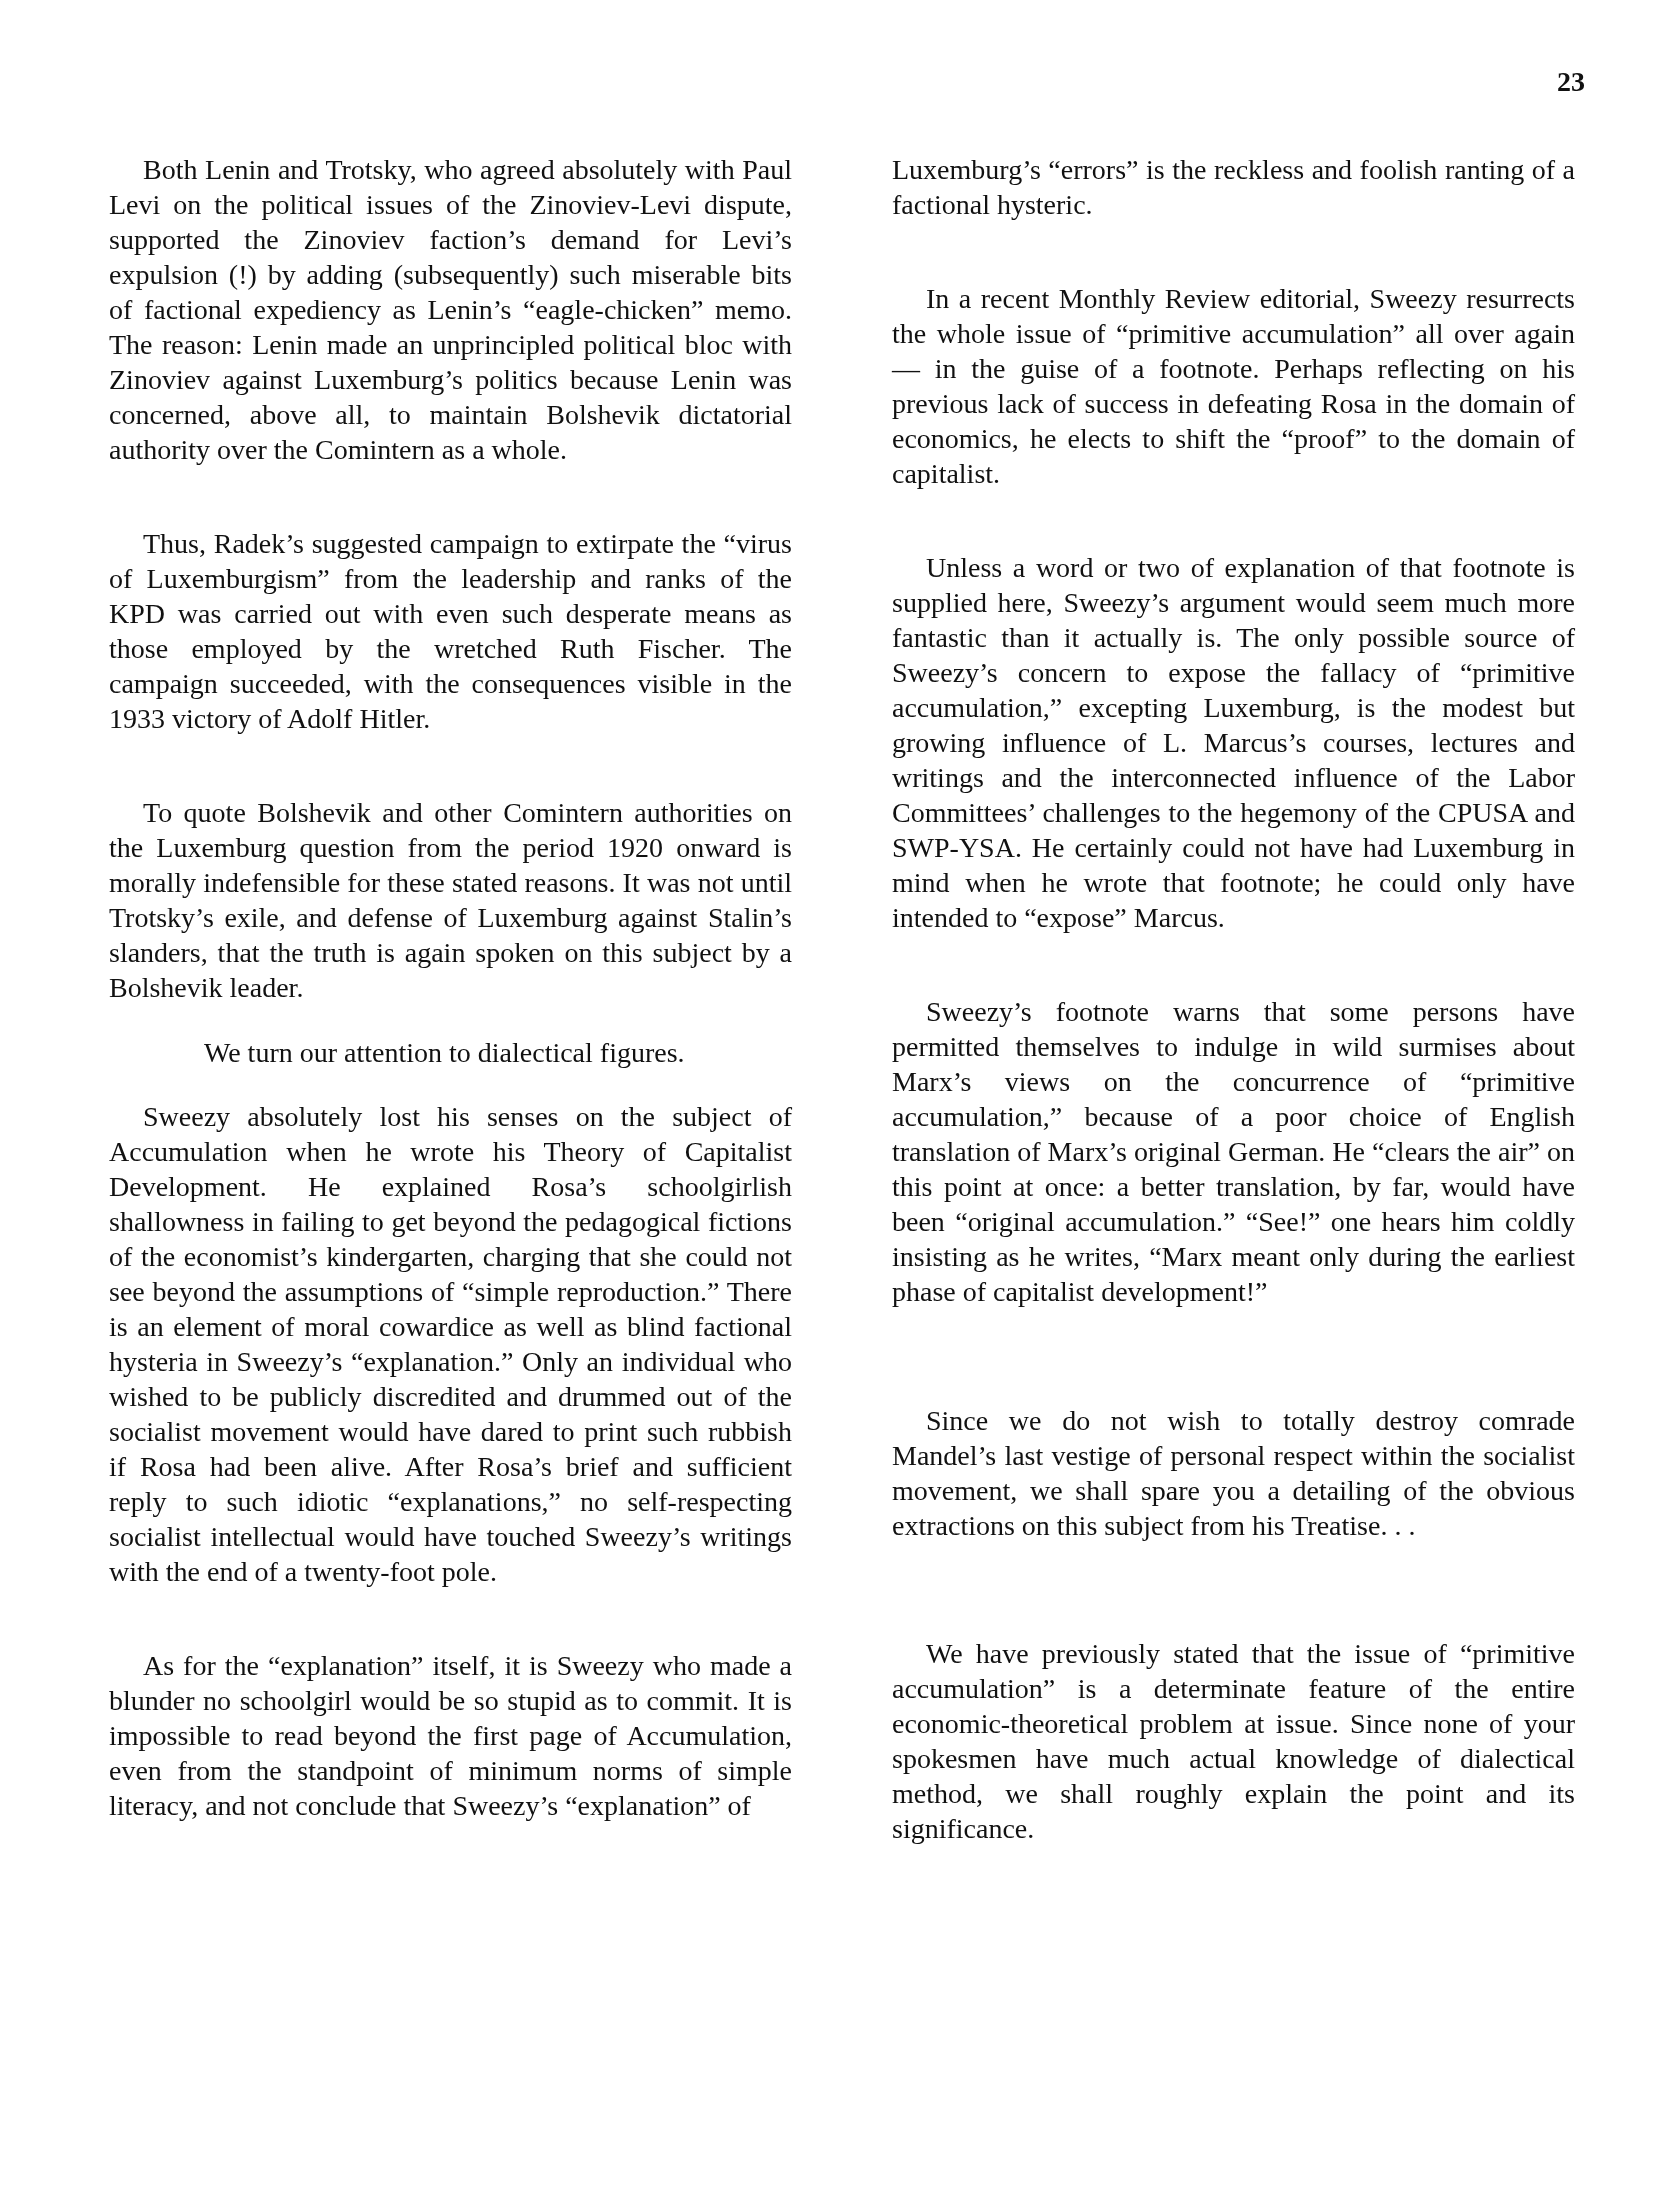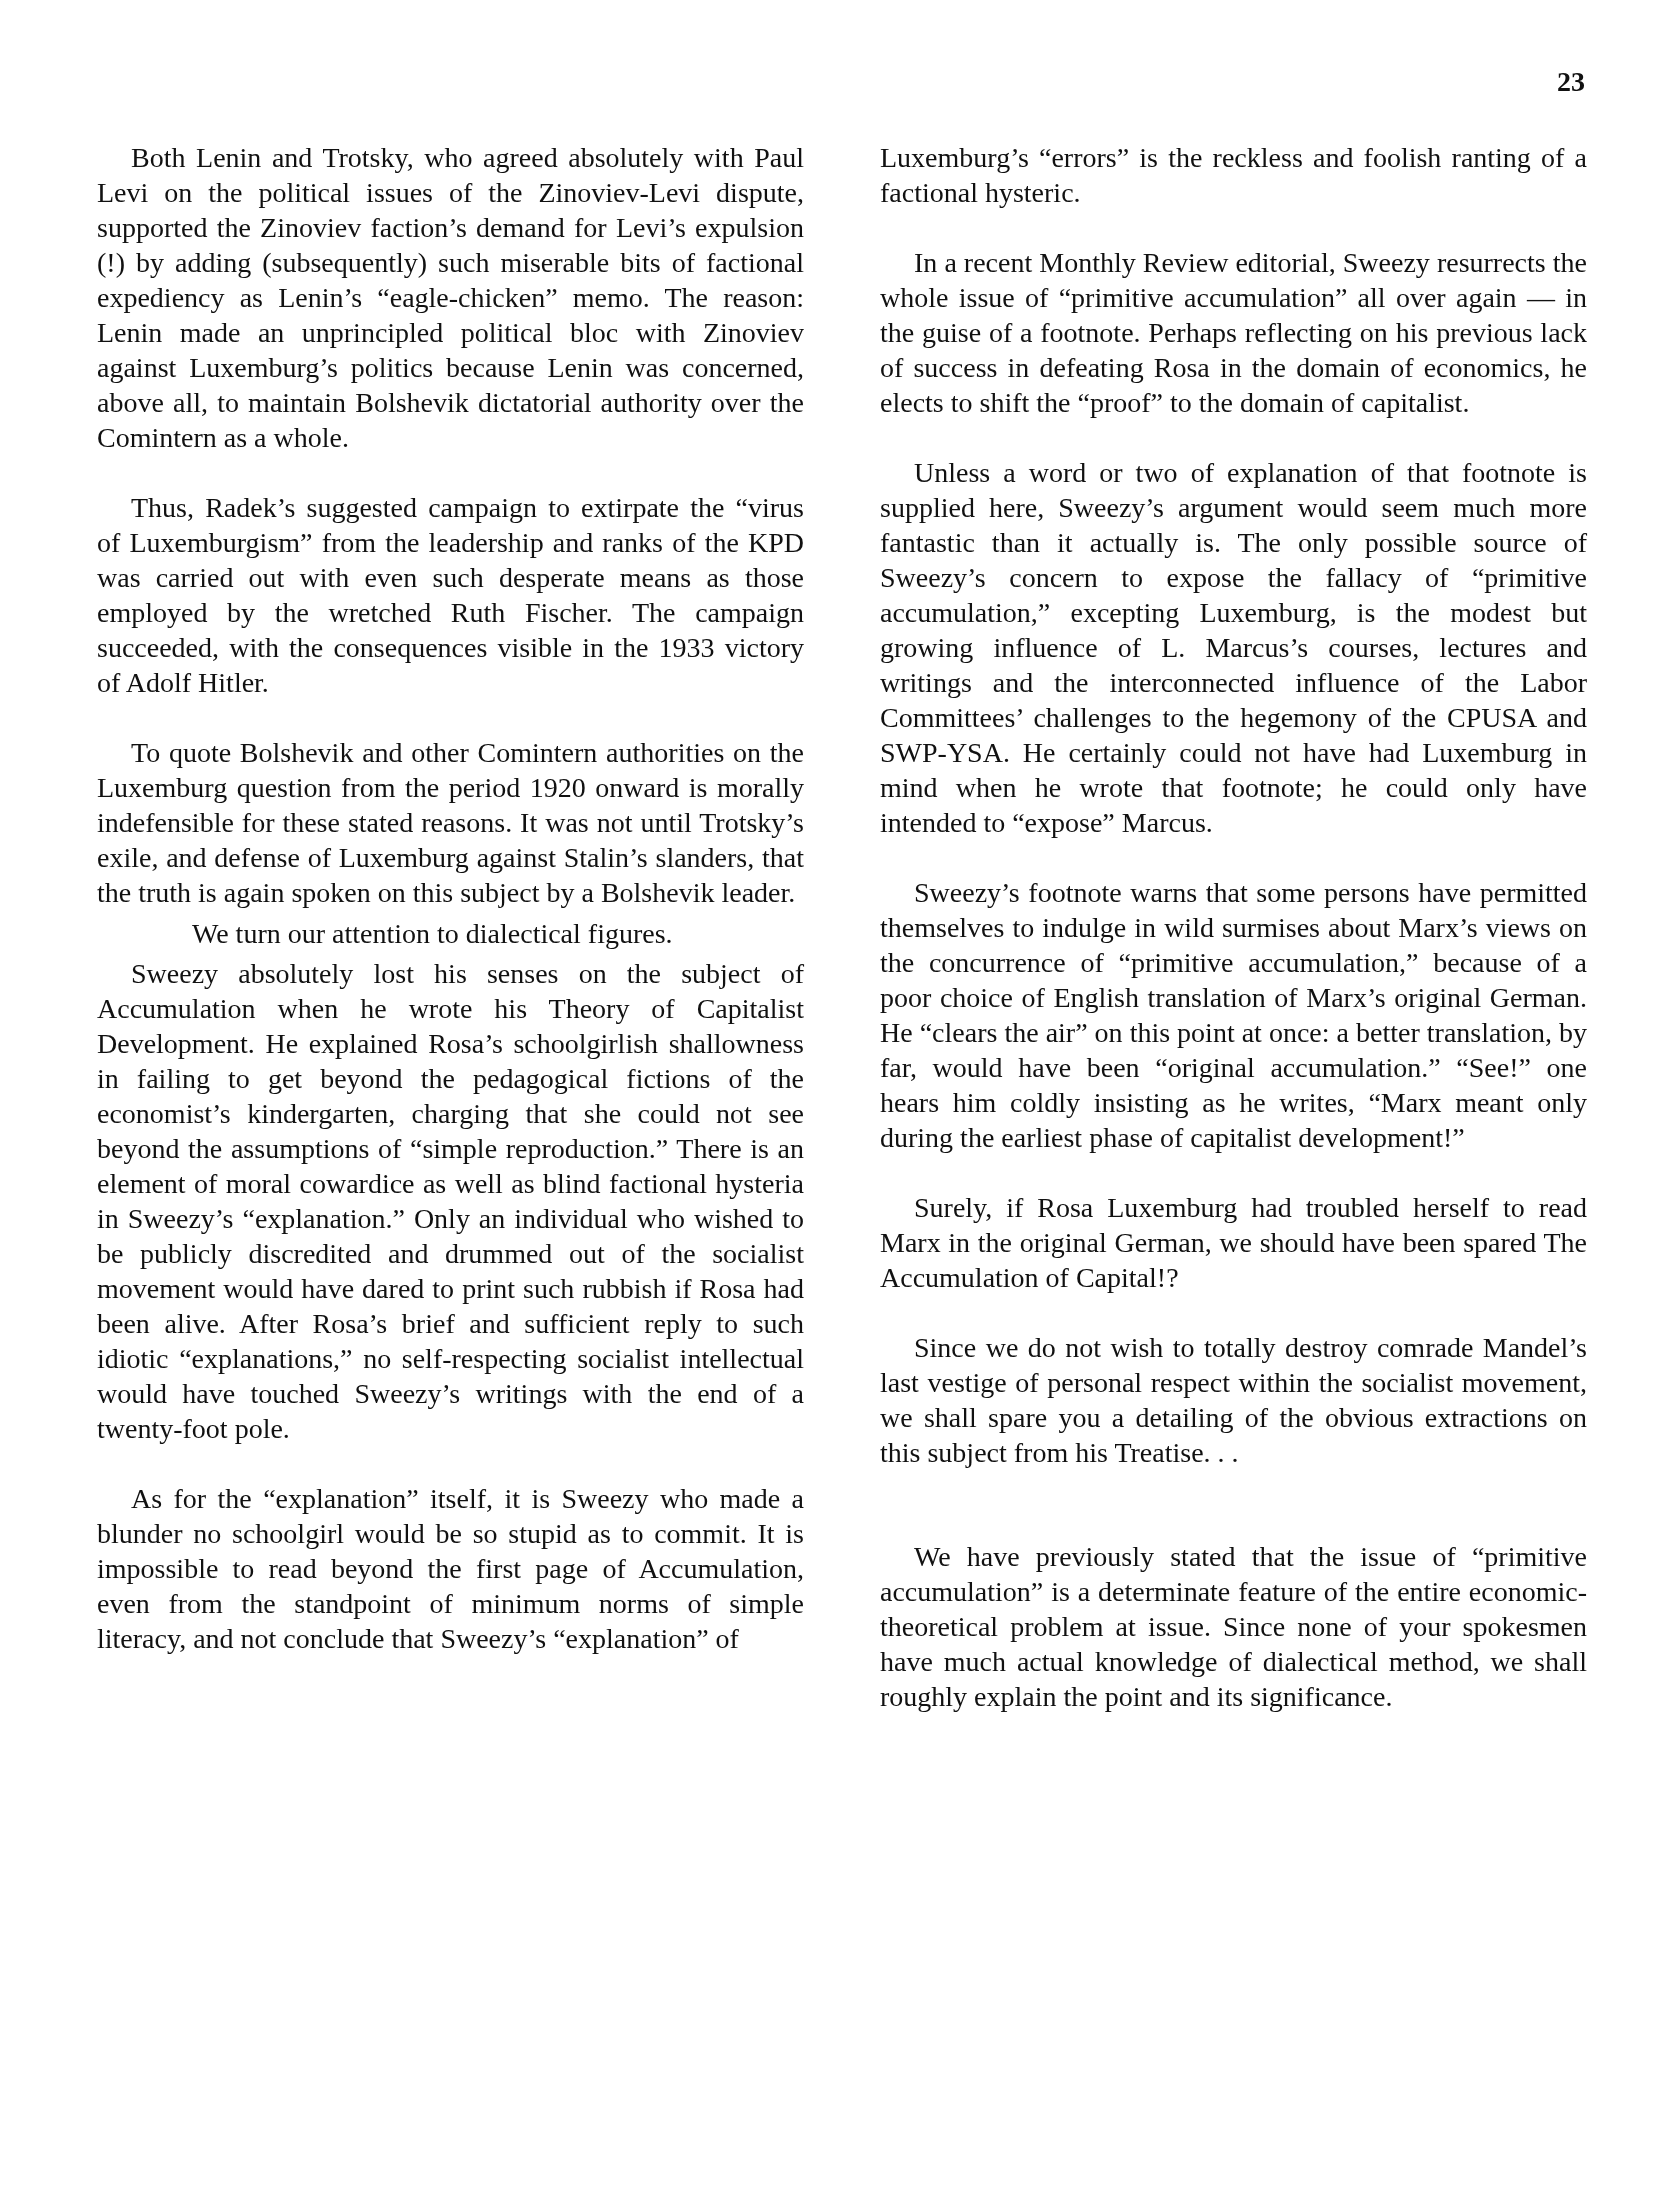--- a/index.html
+++ b/index.html
@@ -27,21 +27,21 @@
       position: absolute;
       width: 707px;
       font-size: 28px;
       line-height: 35px;
       text-align: justify;
       hyphens: none;
     }
     .col-left  { left: 97px; top: 140px; }
     .col-right { left: 880px; top: 140px; }
     .para {
-      margin: 0;
+      margin: 12px;
       text-indent: 34px;
     }
     .para.deep-indent { text-indent: 95px; }
     .para.no-indent { text-indent: 0; }
     .para b { font-weight: normal; }
     .gap-l  { height: 35px; }
     .gap-s  { height: 5.6px; }
     .gap-xl { height: 69px; }
   </style>
 </head>
@@ -65,19 +65,18 @@
 
 <div class="column col-right">
   <p class="para no-indent"><span>Luxemburg’s “errors” is the reckless and foolish ranting of a factional hysteric.</span></p>
   <div class="gap-l"></div>
   <p class="para"><span>In a recent </span><b>Monthly Review</b><span> editorial, Sweezy resurrects the whole issue of “primitive accumulation” all over again — in the guise of a footnote. Perhaps reflecting on his previous lack of success in defeating Rosa in the domain of economics, he elects to shift the “proof” to the domain of </span><b>capitalist.</b></p>
   <div class="gap-l"></div>
   <p class="para"><span>Unless a word or two of explanation of that footnote is supplied here, Sweezy’s argument would seem much more fantastic than it actually is. The only possible source of Sweezy’s concern to expose the fallacy of “primitive accumulation,” excepting Luxemburg, is the modest but growing influence of L. Marcus’s courses, lectures and writings and the interconnected influence of the Labor Committees’ challenges to the hegemony of the CPUSA and SWP-YSA. He certainly could not have had Luxemburg in mind when he wrote that footnote; he could only have intended to “expose” Marcus.</span></p>
   <div class="gap-l"></div>
   <p class="para"><span>Sweezy’s footnote warns that some persons have permitted themselves to indulge in wild surmises about Marx’s views on the concurrence of “primitive accumulation,” because of a poor choice of English translation of Marx’s original German. He “clears the air” on this point at once: a better translation, by far, would have been “original accumulation.” “See!” one hears him coldly insisting as he writes, “Marx meant only during the earliest phase of capitalist development!”</span></p>
   <div class="gap-l"></div>
-  <p class="para"><span>Surely, if Rosa Luxemburg had troubled herself to read Marx in the original </span><b>German,</b><span> we should have been spared </span><b>The Accumulation of Capital!?</b></p>
   <div class="gap-l"></div>
   <p class="para"><span>Since we do not wish to totally destroy comrade Mandel’s last vestige of personal respect within the socialist movement, we shall spare you a detailing of the obvious extractions on this subject from his </span><b>Treatise. . .</b></p>
   <div class="gap-xl"></div>
   <p class="para"><span>We have previously stated that the issue of “primitive accumulation” is a </span><b>determinate</b><span> feature of the entire economic-theoretical problem at issue. Since none of your spokesmen have much actual knowledge of dialectical method, we shall roughly explain the point and its significance.</span></p>
 </div>
 
 
 </body></html>

